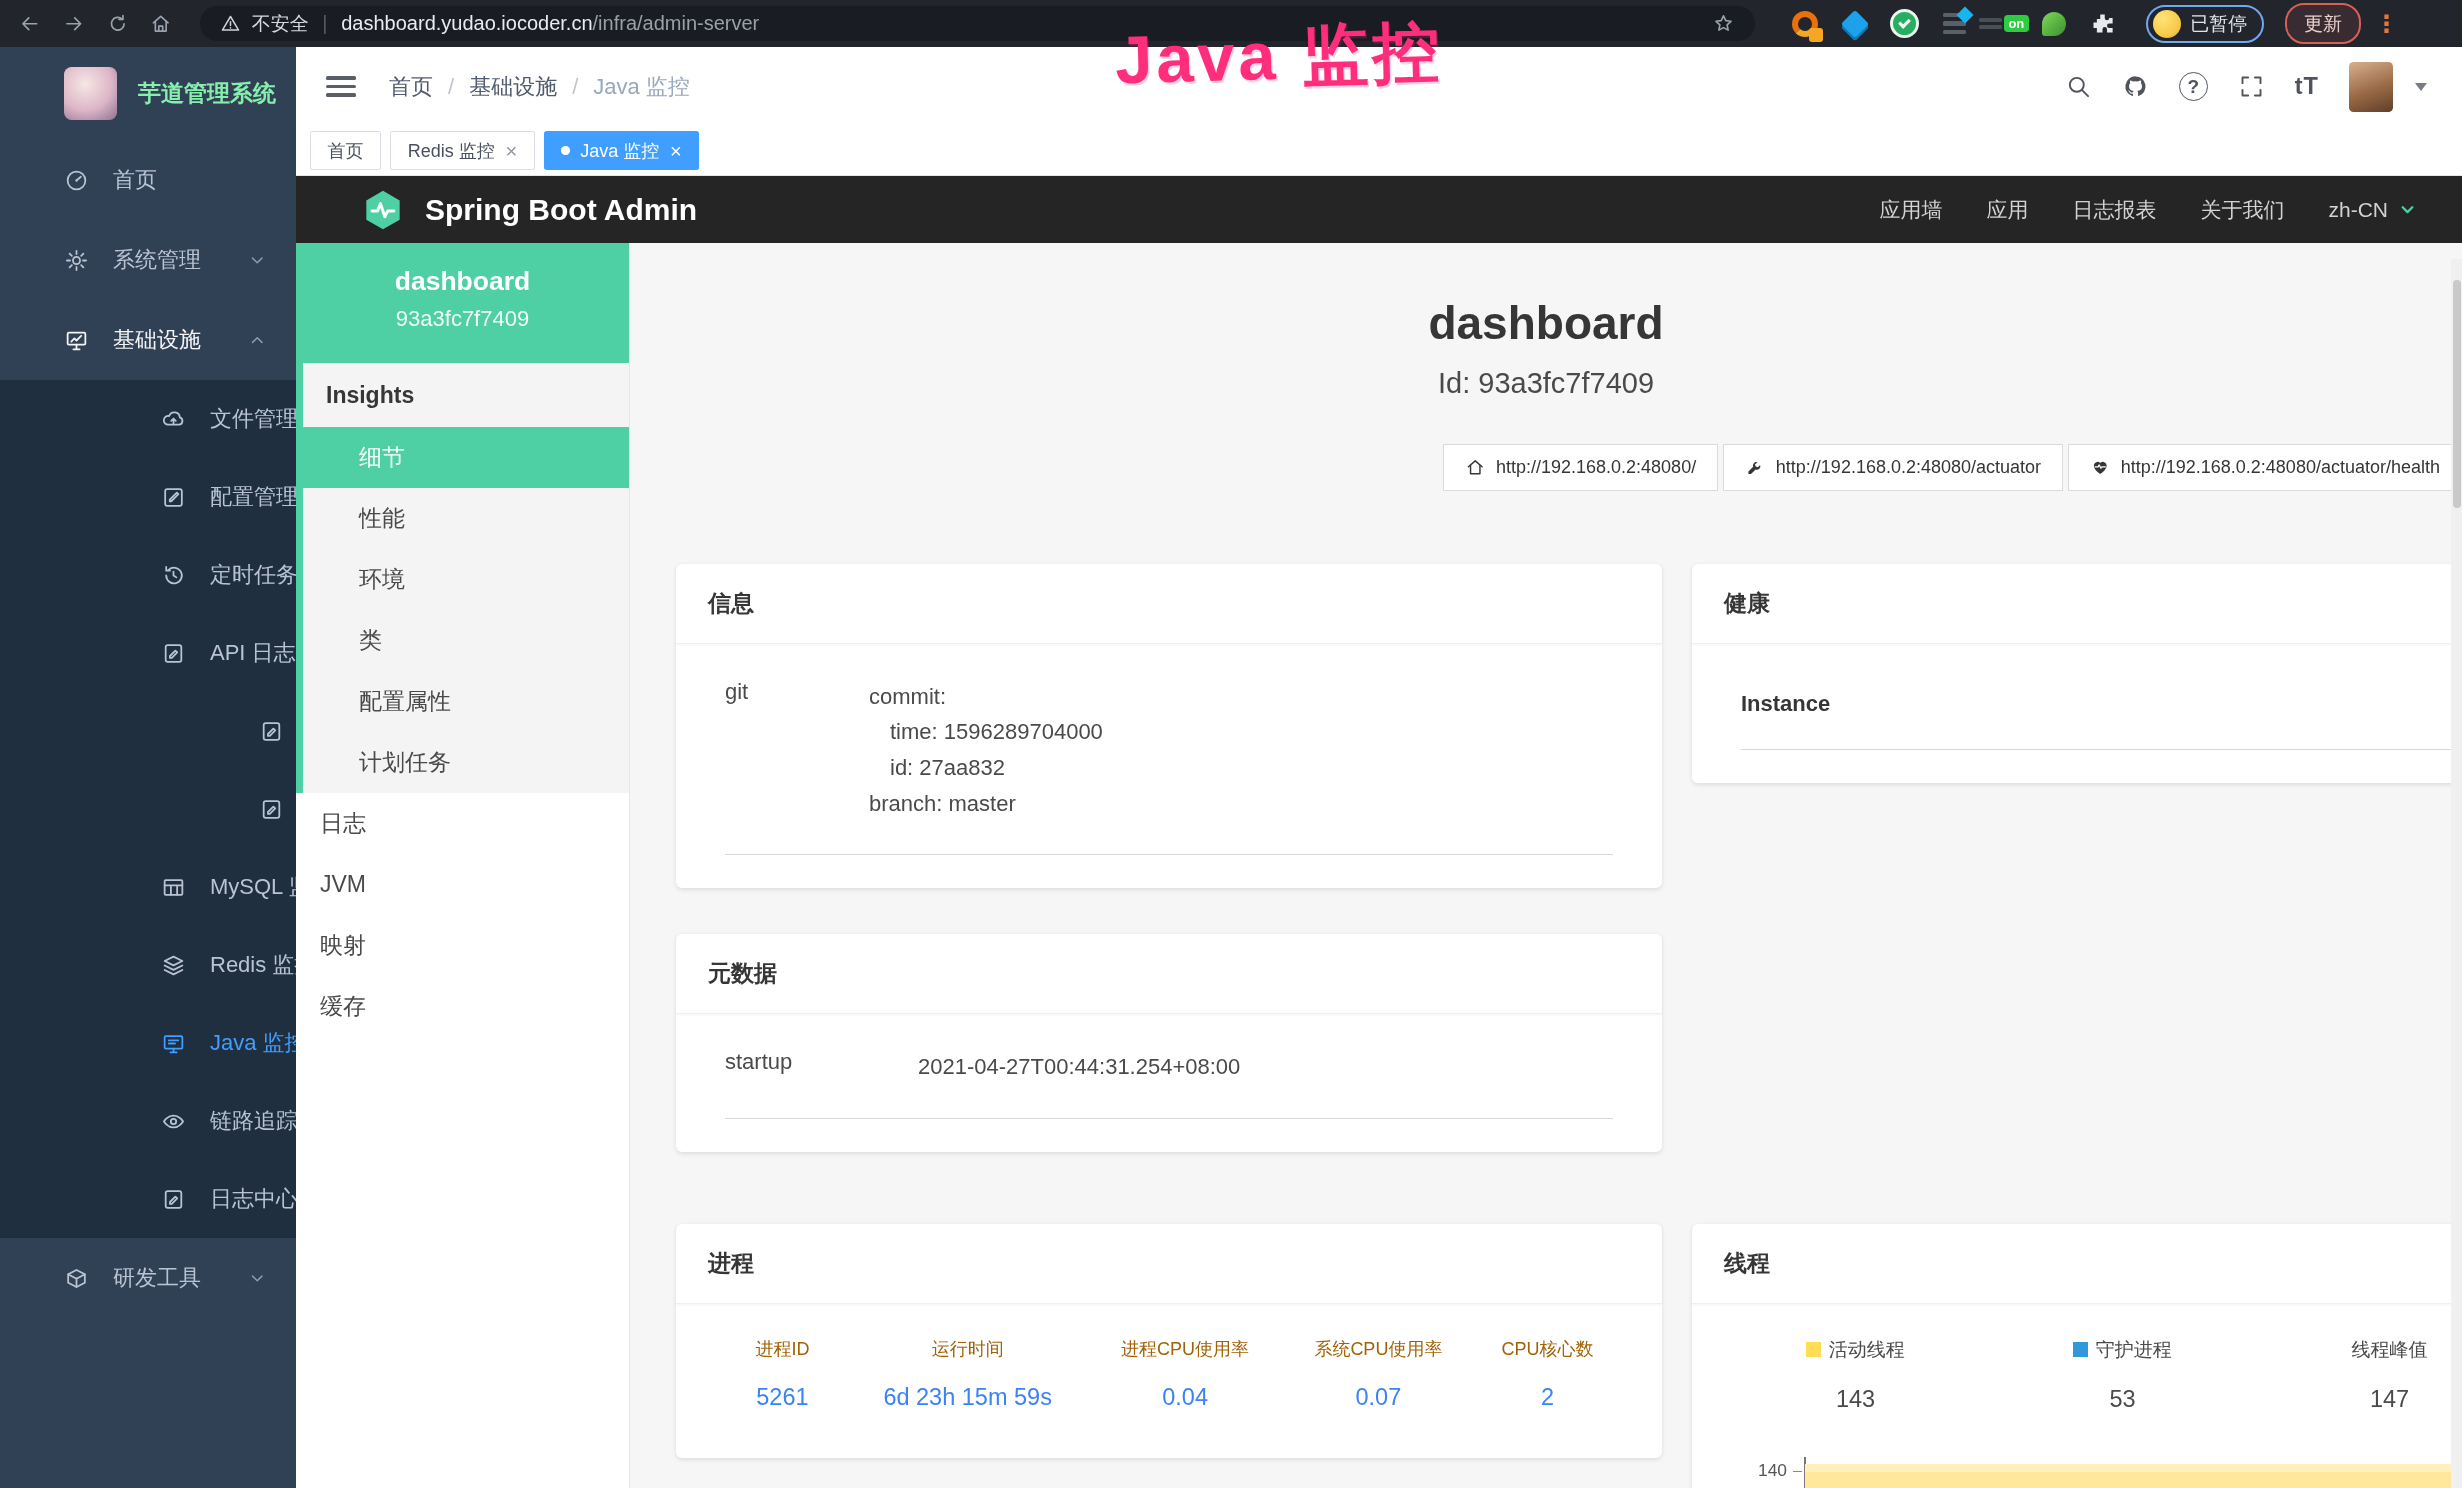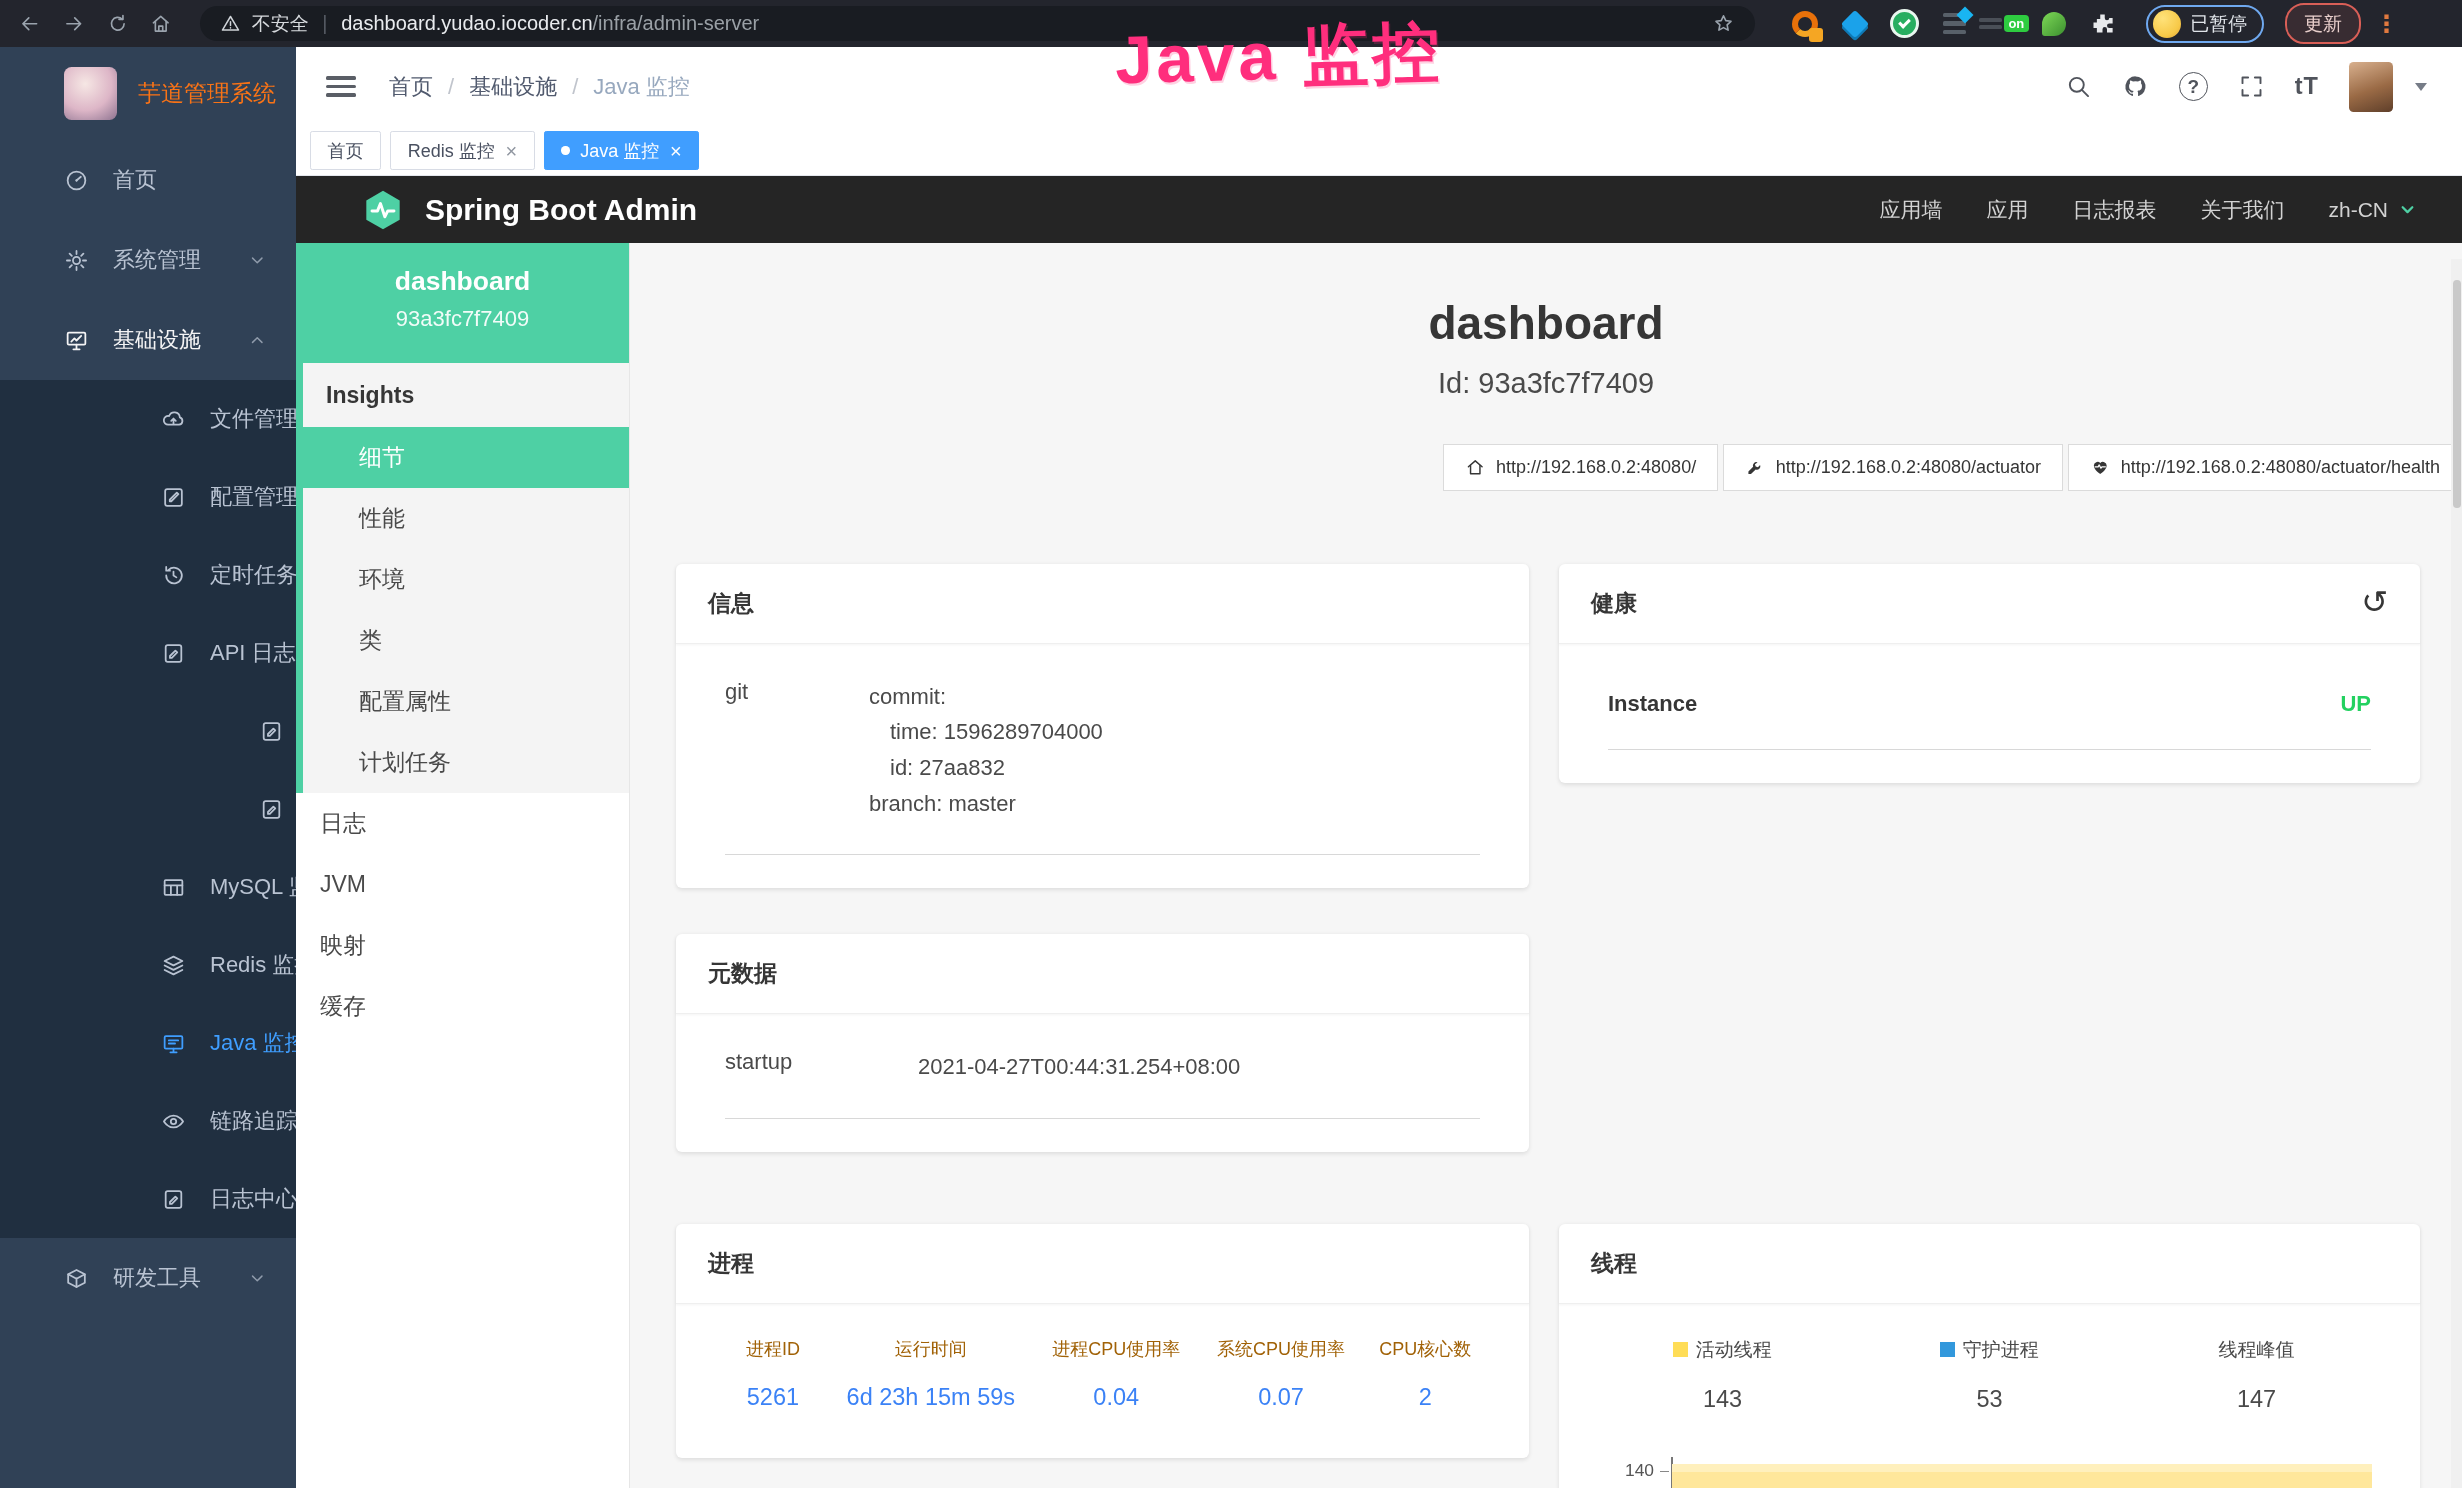--- a/index.html
+++ b/index.html
@@ -40,21 +40,21 @@
   .chip-update{border:2.3px solid #d95f57;background:rgba(217,95,87,.12);border-radius:19px;padding:5.3px 16.7px;color:#e7cdca;font-size:19px;margin-left:21px;white-space:nowrap}
   .kebab{color:#e0793f;font-size:24px;margin-left:13.7px;font-weight:700}
 
   
   .win{display:flex;height:1442px}
 
   
   .sidebar{width:296px;background:#304156;flex:none;display:flex;flex-direction:column;overflow:hidden}
   .logo-row{height:93px;display:flex;align-items:center;padding-left:64px;gap:21px;flex:none}
   .logo-img{width:53px;height:53px;border-radius:7.6px;background:radial-gradient(circle at 40% 32%,#f6e7e4,#ddb6c7 55%,#8d7390);flex:none}
-  .logo-title{color:#f97316;font-size:23px;font-weight:400;white-space:nowrap}
+  .logo-title{color:#86efac;font-size:23px;font-weight:700;white-space:nowrap}
   .mitem{height:80px;display:flex;align-items:center;color:#b9c3d2;font-size:22px;cursor:pointer;white-space:nowrap}
   .mitem .mi{width:25px;height:25px;flex:none;margin-right:24px}
   .mitem .chev{margin-left:auto;margin-right:29px;width:20.5px;height:20.5px;color:#8f9bab;flex:none}
   .l0{padding-left:64px}
   .subbg{background:#202f40;height:78px}
   .l1{padding-left:161px}
   .l2{padding-left:259px}
   .mitem.active{color:#3f9eff}
 
   
@@ -104,21 +104,21 @@
   .mid{text-align:center;font-size:29px;color:#4a4a4a;margin-top:16.7px}
   .linkrow{display:flex;justify-content:flex-end;margin-top:44px}
   .lbtn{display:flex;align-items:center;gap:10.6px;height:47px;padding:0 21px;background:#fff;border:0.8px solid #dbdbdb;font-size:18px;color:#363636;cursor:pointer;white-space:nowrap}
   .lbtn+.lbtn{margin-left:4.6px}
   .lbtn svg{width:20.5px;height:20.5px;color:#363636}
   .crow{display:flex;gap:30px;padding:0 43px 0 46px;align-items:flex-start}
   .crow1{margin-top:73px}
   .crow2{margin-top:46px}
   .crow3{margin-top:72px}
   .card{background:#fff;border-radius:6px;box-shadow:0 1.5px 4.6px rgba(0,0,0,.1)}
-  .cL{width:853px;flex:none}
+  .cL{width:986px;flex:none}
   .cR{width:861px;flex:none}
   .chd{display:flex;align-items:center;justify-content:space-between;padding:24px 32px;font-size:23px;font-weight:700;color:#363636;border-bottom:1.5px solid #efefef;box-shadow:0 1.5px 2.3px rgba(0,0,0,.04)}
   .hist{font-weight:400;font-size:32px;line-height:.8;color:#363636;cursor:pointer}
   .cbody{padding:35px 49px 33px}
   .kv{display:flex;border-bottom:0.8px solid #d8d8d8;padding-bottom:33px}
   .kv .k{width:144px;flex:none;font-size:22px;color:#4a4a4a}
   .kv2 .k{width:193px}
   .kv .v{font-size:22px;color:#4a4a4a;line-height:1.62}
   .ind{padding-left:21px}
   .hrow{display:flex;justify-content:space-between;align-items:center;border-bottom:0.8px solid #d8d8d8;padding-bottom:32px;margin-top:12px}

